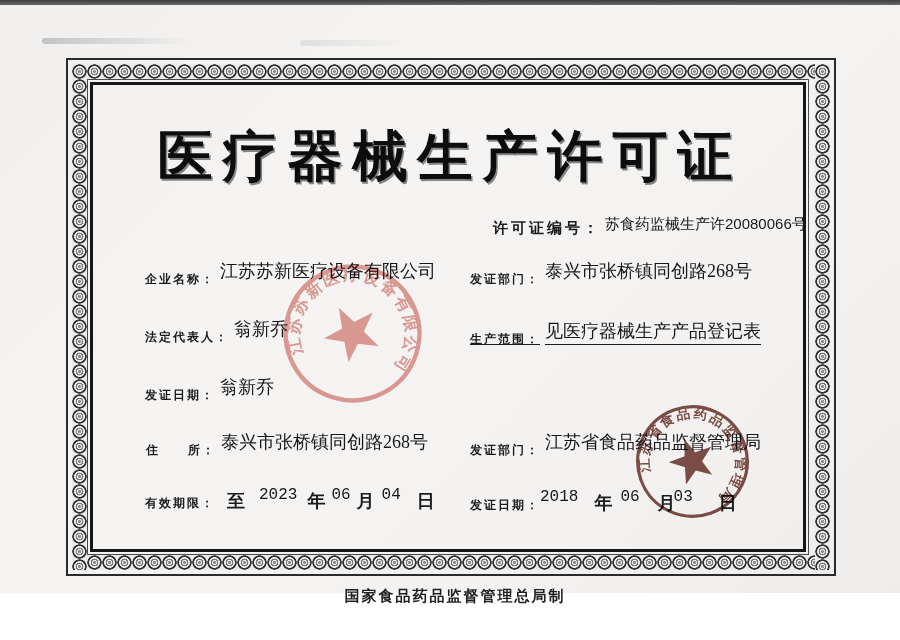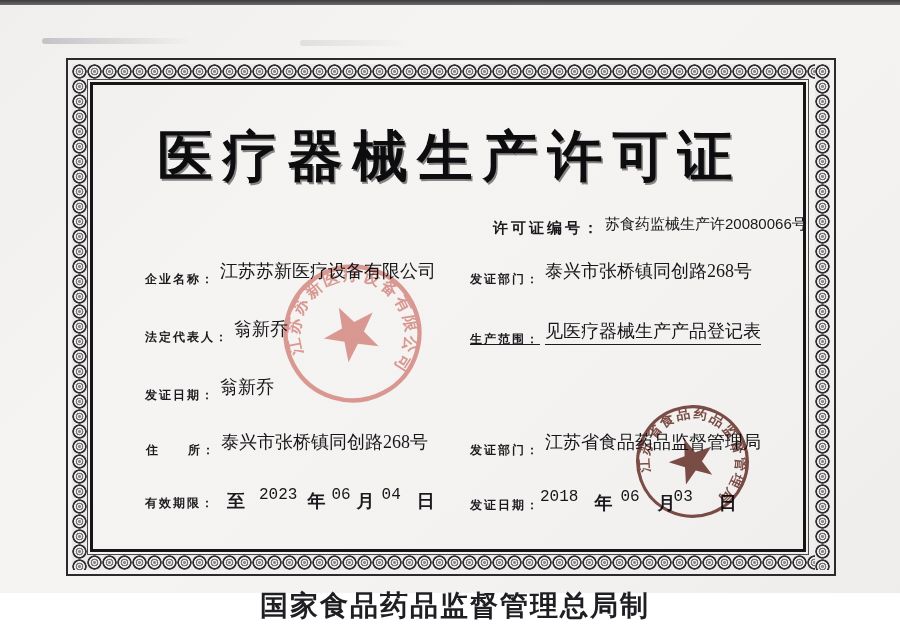--- a/index.html
+++ b/index.html
@@ -39,21 +39,21 @@
   .lbl { font-weight:bold; font-size:12px; letter-spacing:2px; color:#1a1a1e; }
   .lbl-sm { font-weight:bold; font-size:15px; letter-spacing:3px; color:#1a1a1e; }
   .val { font-size:18px; margin-left:5px; position:relative; top:-6px;
          font-family:"Liberation Serif","DejaVu Serif",serif; color:#17171b; }
   .val-sm { font-size:15px; margin-left:4px; position:relative; top:-4px;
             font-family:Liberation Sans, sans-serif; color:#17171b; }
   .unit { font-weight:bold; font-size:18px; color:#1a1a1e; }
   .num { font-size:16px; position:relative; top:-8px;
          font-family:Liberation Mono, monospace; color:#17171b; }
   .footer { position:absolute; left:0; top:587px; width:900px; text-align:center;
-            font-size:28px; font-weight:bold; letter-spacing:2px; color:#1f1f23;padding-left:10px; }
+            font-size:15px; font-weight:bold; letter-spacing:2px; color:#1f1f23;padding-left:10px; }
 
   
   .stamp { position:absolute; mix-blend-mode:multiply; }
   .stamp-company   { left:275px; top:256px; width:155px; height:155px; opacity:0.60; }
   .stamp-authority { left:629px; top:398px; width:127px; height:127px; opacity:0.88; }
   .stamp text { font-family:"Liberation Serif","DejaVu Serif",serif; font-weight:bold; }
 </style>
 </head>
 <body>
 

